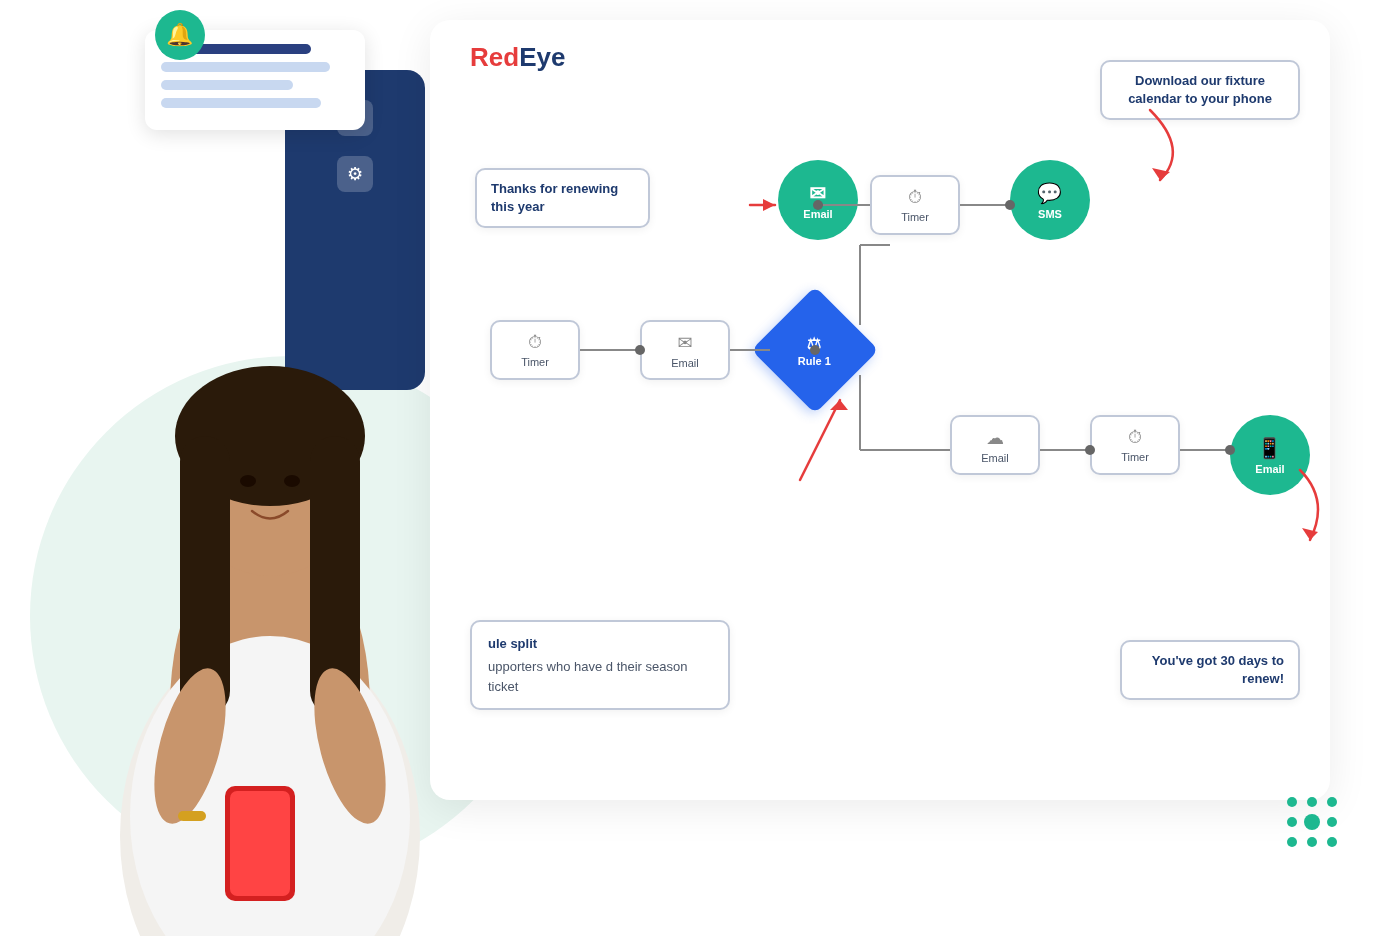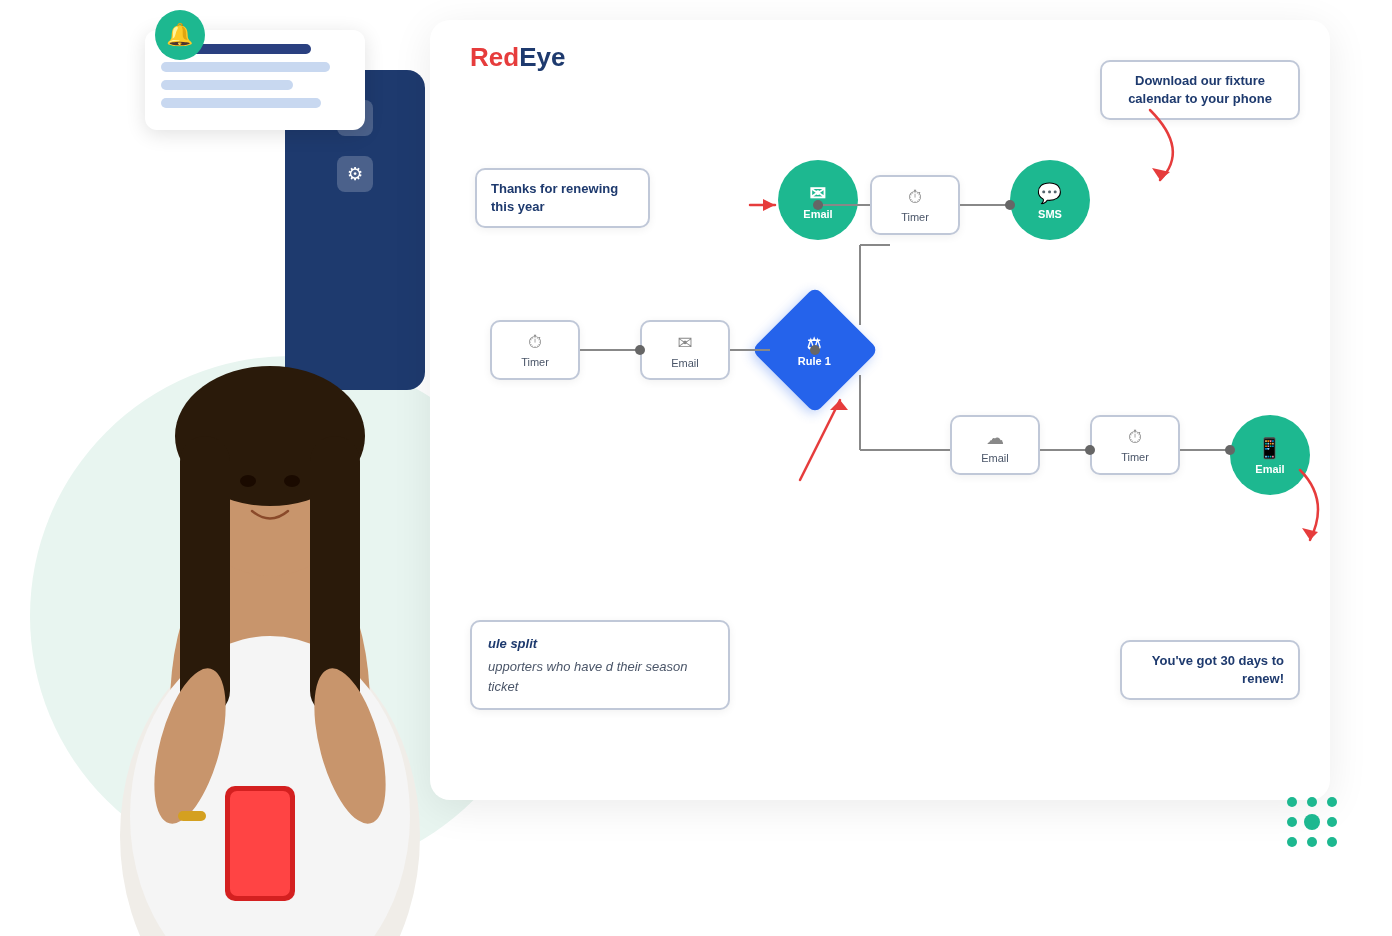--- a/index.html
+++ b/index.html
@@ -232,21 +232,20 @@
       position: absolute;
       background: white;
       border: 2px solid #c0c8d8;
       border-radius: 10px;
       padding: 12px 16px;
       font-size: 13px;
       color: #4a5568;
       line-height: 1.5;
       box-shadow: 0 2px 8px rgba(0,0,0,0.06);
       z-index: 20;
-      font-style: italic;
     }
 
     .rule-split-box strong {
       color: #1e3a6e;
       display: block;
       margin-bottom: 4px;
     }
   </style>
 </head>
 <body>

